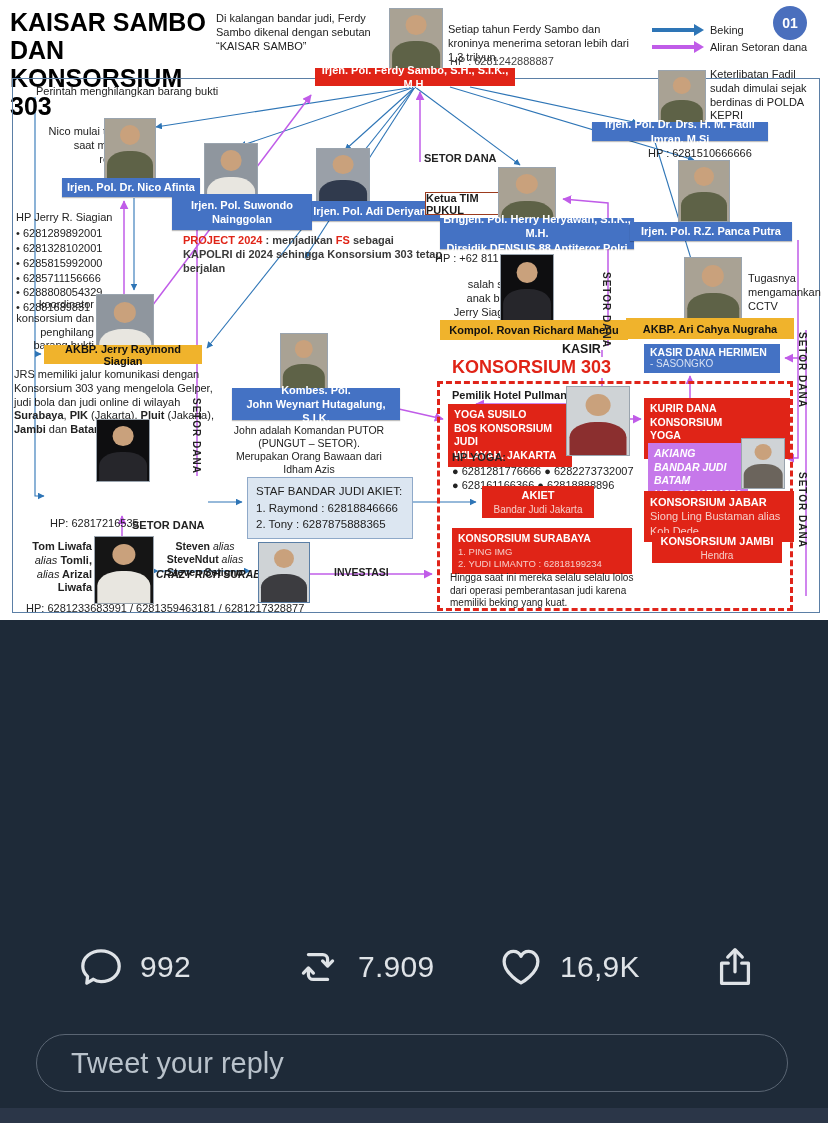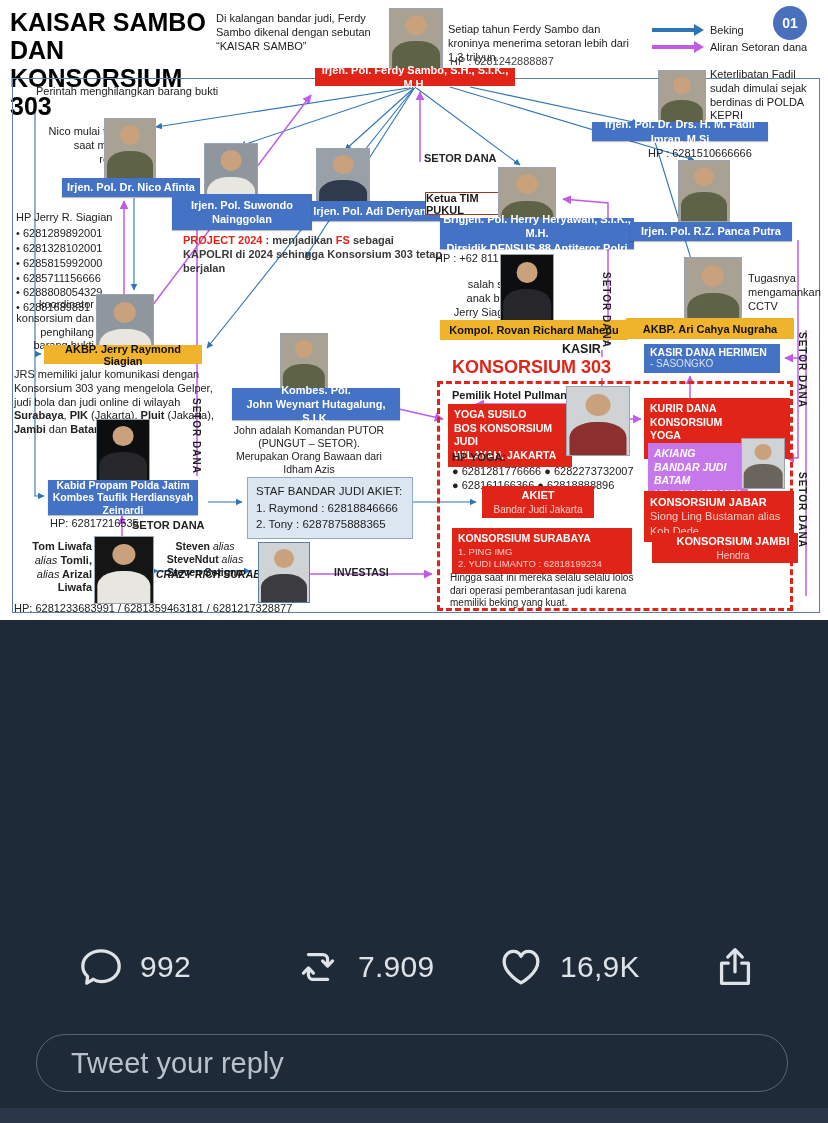--- a/index.html
+++ b/index.html
@@ -213,45 +213,40 @@
   <div class="abs lblB" style="left:232px;top:388px;width:168px;height:32px;flex-direction:column;">
     <span>Kombes. Pol.</span>
     <span>John Weynart Hutagalung, S.I.K.</span>
     </div>
   <div class="abs txt ctr" style="left:228px;top:424px;width:162px;font-size:10.5px;">
     <div>John adalah Komandan PUTOR (PUNGUT – SETOR).</div>
       <div>Merupakan Orang Bawaan dari Idham Azis</div>
     </div>
 
   <div class="photo u-dark" style="left:96px;top:419px;width:52px;height:61px;"></div>
-  <div class="abs lblB" style="left:48px;top:480px;width:150px;height:35px;flex-direction:column;font-size:10.5px;line-height:1.15;">
-    <span>Kabid Propam Polda Jatim</span>
-    <span>Kombes Taufik Herdiansyah</span>
-    <span>Zeinardi</span>
-    </div>
   <div class="abs txt" style="left:50px;top:517px;">HP: 62817216535</div>
   <div class="abs txt b" style="left:132px;top:519px;">SETOR DANA</div>
   <div class="abs vtext" style="left:191px;top:398px;height:90px;">SETOR DANA</div>
 
   <div class="abs staf" style="left:247px;top:477px;width:148px;">
     <div>STAF BANDAR JUDI AKIET:</div>
     <div>1. Raymond : 62818846666</div>
     <div>2. Tony : 6287875888365</div>
   </div>
 
   <div class="abs txt rt b" style="left:12px;top:540px;width:80px;">
     <span>Tom Liwafa </span><span class="i" style="font-weight:normal">alias</span><span> Tomli, </span><span class="i" style="font-weight:normal">alias</span><span> Arizal Liwafa</span>
   </div>
   <div class="photo u-white" style="left:94px;top:536px;width:58px;height:66px;--bgp:#151515;"></div>
   <div class="abs txt ctr b" style="left:152px;top:540px;width:106px;font-size:10.5px;">
     <span>Steven </span><span class="i" style="font-weight:normal">alias</span><span> SteveNdut </span><span class="i" style="font-weight:normal">alias</span><span> Steven Setiono</span>
   </div>
   <div class="abs b i" style="left:156px;top:568px;font-size:10.5px;">CRAZY RICH SURABAYA</div>
   <div class="photo u-grey" style="left:258px;top:542px;width:50px;height:59px;border:1.5px solid #5b7fa6;"></div>
-  <div class="abs txt" style="left:14px;top:602px;width:320px;">HP: 6281233683991 / 6281359463181 / 6281217328877</div>
+  <div class="abs txt" style="left:26px;top:602px;width:320px;">HP: 6281233683991 / 6281359463181 / 6281217328877</div>
   <div class="abs txt b" style="left:334px;top:566px;font-size:10.5px;text-align:center;">INVESTASI</div>
 
   <div class="abs red b" style="left:448px;top:357px;font-size:18px;background:#fff;padding:0 4px;z-index:2;">KONSORSIUM 303</div>
   <div class="abs dashed" style="left:437px;top:381px;width:350px;height:224px;"></div>
 
   <div class="abs b" style="left:452px;top:389px;font-size:11px;">Pemilik Hotel Pullman Bali</div>
   <div class="abs lblRl" style="left:448px;top:404px;width:112px;">
     <div>YOGA SUSILO</div>
     <div>BOS KONSORSIUM JUDI</div>
     <div>WILAYAH. JAKARTA</div>
@@ -281,21 +276,21 @@
   <div class="abs lblP" style="left:648px;top:443px;width:88px;font-style:italic;">
     <div>AKIANG</div>
     <div>BANDAR JUDI BATAM</div>
     <div>HP : 62811701270</div>
   </div>
   <div class="photo u-grey" style="left:741px;top:438px;width:42px;height:49px;--shirt:#6b645c;"></div>
   <div class="abs lblRl" style="left:644px;top:491px;width:138px;font-size:11px;">
     <div>KONSORSIUM JABAR</div>
     <div class="sub">Siong Ling Bustaman alias Koh Dede</div>
   </div>
-  <div class="abs lblR" style="left:652px;top:533px;width:130px;height:30px;flex-direction:column;padding-left:16px;">
+  <div class="abs lblR" style="left:652px;top:533px;width:130px;height:30px;flex-direction:column;">
     <span>KONSORSIUM JAMBI</span>
     <span class="sub" style="font-size:10px;">Hendra</span>
     </div>
 </div>
 
 <div>
   <div class="abs" style="left:78px;top:944px;display:flex;align-items:center;gap:16px;">
     <svg class="tw-ico" width="46" height="46" viewBox="0 0 24 24">
       <path d="M8 18.4 L4.6 20.4 L5 16.9 C3.4 15.5 2.5 13.6 2.5 11.6 C2.5 7.1 6.7 3.6 12 3.6 C17.3 3.6 21.5 7.1 21.5 11.6 C21.5 16.1 17.3 19.6 12 19.6 C10.6 19.6 9.1 19.2 8 18.4 Z"></path>
     </svg>

